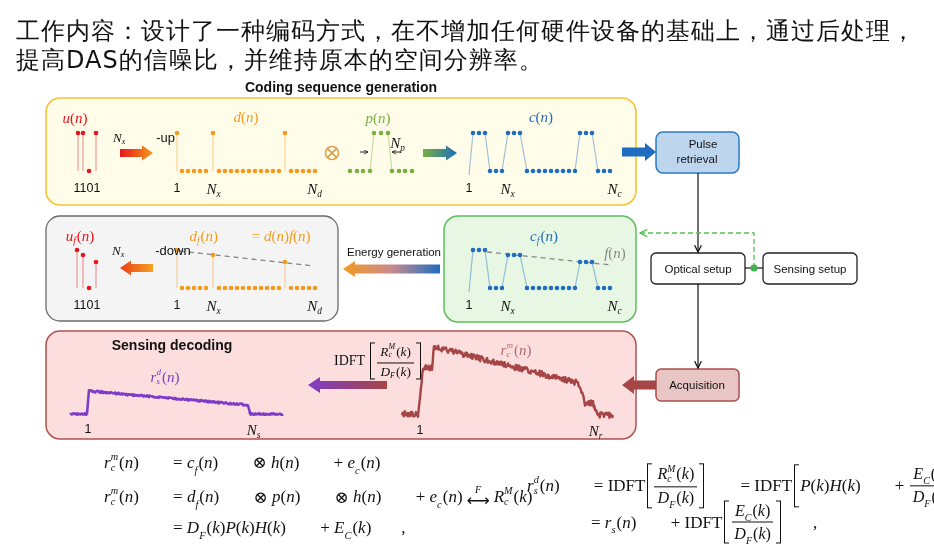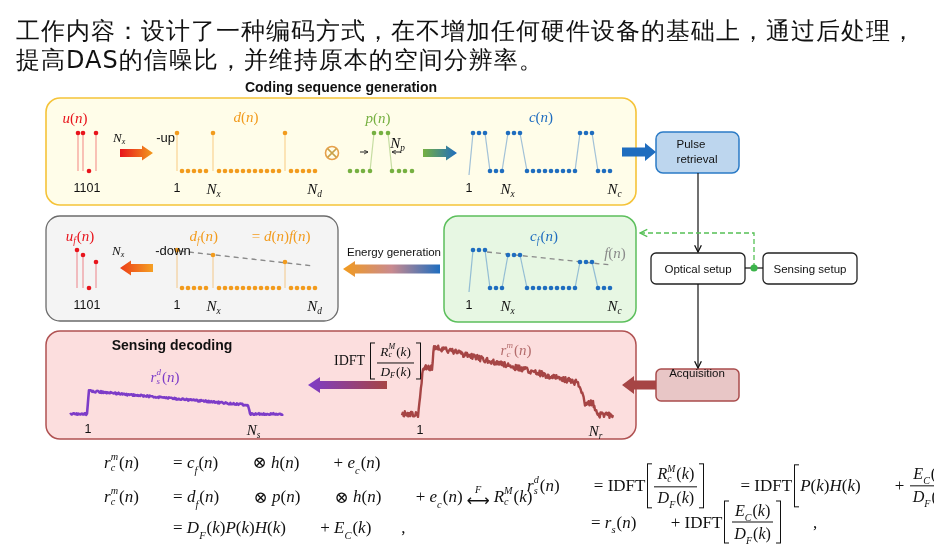--- a/index.html
+++ b/index.html
@@ -5,21 +5,21 @@
 :root{--c-u:#e8141c;--c-d:#f29b1d;--c-p:#76b041;--c-c:#1f6dbf;--c-f:#8a8a8a;--c-rs:#7d3cc8;--c-rc:#a64545;--c-rclabel:#b46c6c;}
 html,body{margin:0;padding:0;background:#fff;}
 body{width:934px;height:556px;position:relative;overflow:hidden;font-family:"Liberation Sans",sans-serif;color:#111;}
 .title-line{position:absolute;left:16px;font-family:"DejaVu Sans",sans-serif;font-size:24px;line-height:28px;letter-spacing:1px;white-space:nowrap;color:#111;}
 #diagram{position:absolute;left:0;top:0;}
 .lbl{position:absolute;transform:translate(-50%,-50%);white-space:nowrap;display:flex;align-items:center;line-height:1;}
 .lbl.la{transform:translate(0,-50%);}
 .m{font-family:"Liberation Serif","DejaVu Serif",serif;font-size:15px;}
 .s{font-family:"Liberation Sans",sans-serif;font-size:12.5px;color:#111;}
 .hb{font-family:"Liberation Sans",sans-serif;font-weight:bold;font-size:14px;color:#111;}
-.bx{font-family:"Liberation Sans",sans-serif;font-size:11.5px;color:#111;text-align:left;line-height:15px;display:block;}
+.bx{font-family:"Liberation Sans",sans-serif;font-size:11.5px;color:#111;text-align:right;line-height:15px;display:block;}
 
 .mv{display:inline-flex;align-items:center;font-family:"Liberation Serif","DejaVu Serif",serif;}
 .mv .base{font-style:italic;}
 .ss{display:inline-flex;flex-direction:column;justify-content:center;font-size:0.6em;line-height:1.05;font-style:italic;margin:0 1px 0 0;}
 .sub1{font-size:0.62em;font-style:italic;align-self:flex-end;position:relative;top:0.28em;margin-right:1px;}
 .arg{white-space:pre;}
 .arg i{font-style:italic;}
 .txt{white-space:pre;margin-left:30px;}
 .frac{display:inline-flex;flex-direction:column;align-items:center;font-size:0.95em;margin:0 1px;}
 .frac .num{border-bottom:1px solid currentColor;padding:0 3px 2px;display:flex;align-items:center;}
@@ -341,21 +341,21 @@
   </div>
 
 <div class="lbl" style="left:697px;top:152px">
   <div>
     <span class="bx">Pulse</span>
     <span class="bx">retrieval</span>
   </div>
 </div>
 <div class="lbl bx" style="left:698px;top:269px">Optical setup</div>
 <div class="lbl bx" style="left:810px;top:269px">Sensing setup</div>
-<div class="lbl bx" style="left:697px;top:373px">Acquisition</div>
+<div class="lbl bx" style="left:697px;top:385px">Acquisition</div>
 
 <div class="lbl m" style="left:80px;top:236px;color:var(--c-u)">
     <span class="mv">
       <span class="base">u</span>
       <span class="sub1">f</span>
       <span class="arg">(<i>n</i>)</span>
     </span>
   </div>
 <div class="lbl s" style="left:87px;top:305px">1101</div>
 <div class="lbl la s" style="left:112px;top:250px;font-size:13px">

